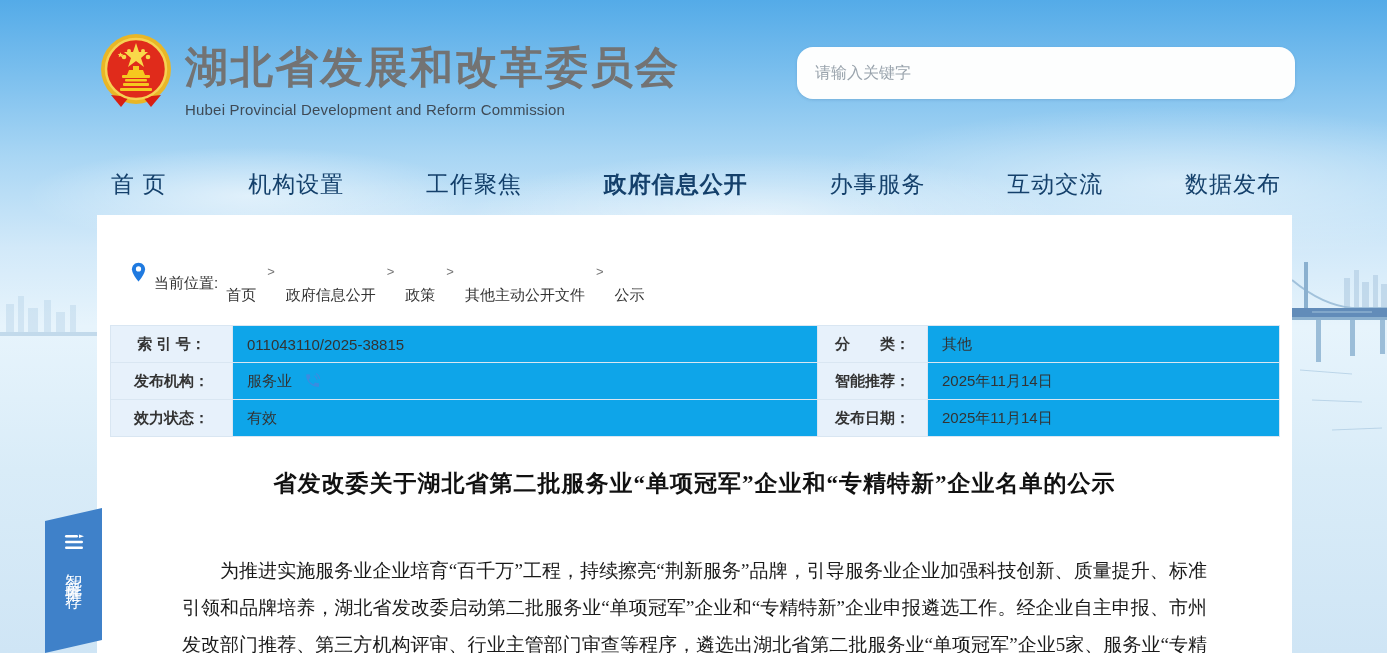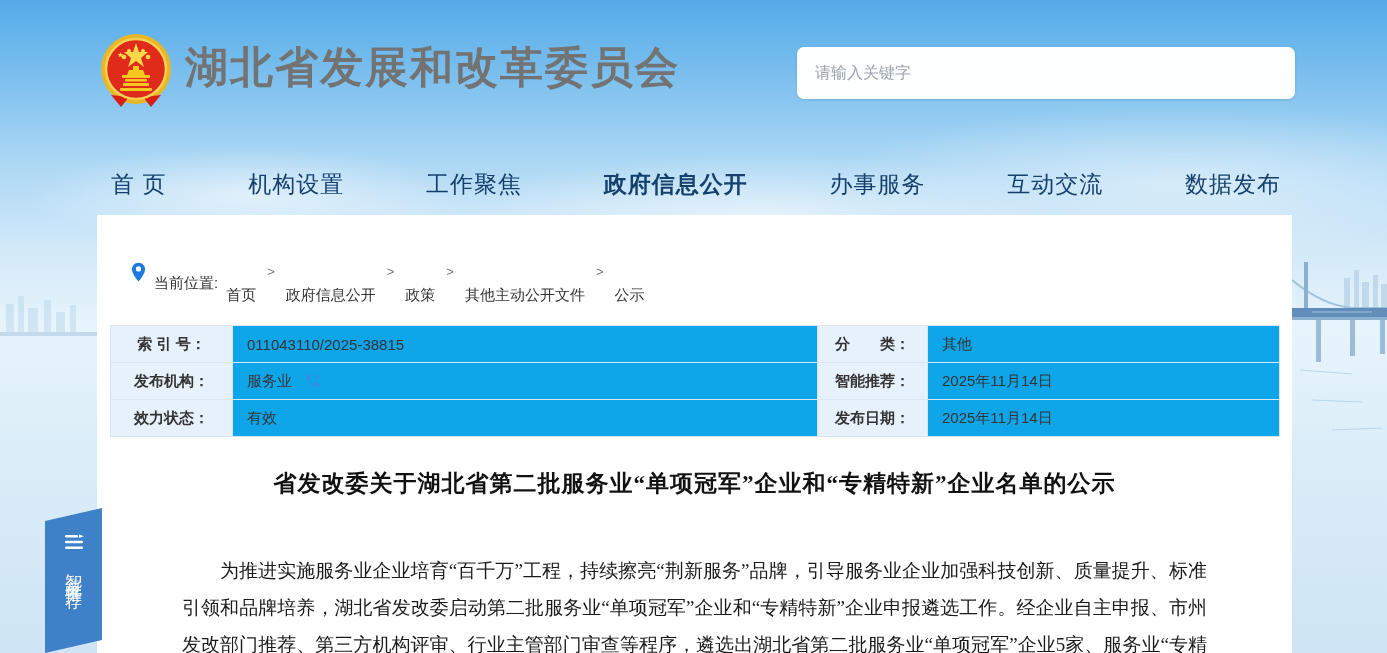--- a/index.html
+++ b/index.html
@@ -20,21 +20,21 @@
 
   
   header { position:absolute; left:97px; top:0; width:1198px; height:145px; }
   .logo-area { position:absolute; left:2px; top:33px; display:flex; align-items:flex-start; cursor:pointer; }
   .emblem { width:74px; height:76px; }
   .site-titles { margin-left:12px; padding-top:8px; }
   .site-title { font-size:43px; font-weight:bold; color:#737373; letter-spacing:2px; line-height:1.25; }
   .site-subtitle { font-size:15px; color:#3f4a55; margin-top:6px; letter-spacing:.2px; }
 
   .search-box { position:absolute; right:0; top:47px; width:498px; height:52px; display:flex;
-    border-radius:7px; overflow:hidden; box-shadow:0 1px 3px rgba(30,80,130,.18); }
+    border-radius:16px; overflow:hidden; box-shadow:0 1px 3px rgba(30,80,130,.18); }
   .search-input { flex:1; border:none; outline:none; padding:0 18px; font-size:16px; color:#333;
     background:#fdfefe; }
   .search-input::placeholder { color:#9aa4ad; }
   .search-btn { width:104px; border:none; cursor:pointer; display:flex; align-items:center; justify-content:center;
     gap:8px; background:linear-gradient(180deg,#f8b62d 0%,#ef9d14 100%); color:#fff; font-size:19px; }
 
   
   nav { position:absolute; left:97px; top:158px; width:1198px; height:52px;
     display:flex; justify-content:space-between; align-items:center; padding:0 14px;gap:20px; }
   nav a { text-decoration:none; color:#14406b; font-size:23px; letter-spacing:1px; cursor:pointer; }
@@ -126,20 +126,21 @@
         <rect x="23" y="42" width="28" height="3" rx="1"></rect>
         <rect x="26" y="46" width="22" height="2.4" rx="1"></rect>
         <rect x="24" y="50" width="26" height="3" rx="1"></rect>
         <path d="M28 42 L30 37 L44 37 L46 42 Z"></path>
         <rect x="34" y="33" width="6" height="4"></rect>
         <rect x="21" y="55" width="32" height="3" rx="1"></rect>
       </g>
     </svg>
     <div class="site-titles">
       <div class="site-title">湖北省发展和改革委员会</div>
+      <div class="site-subtitle">Hubei Provincial Development and Reform Commission</div>
     </div>
   </div>
 
   <div class="search-box">
     <input class="search-input" type="text" placeholder="请输入关键字" style="">
   </div>
 </header>
 
 <nav>
   <a>首 页</a>

